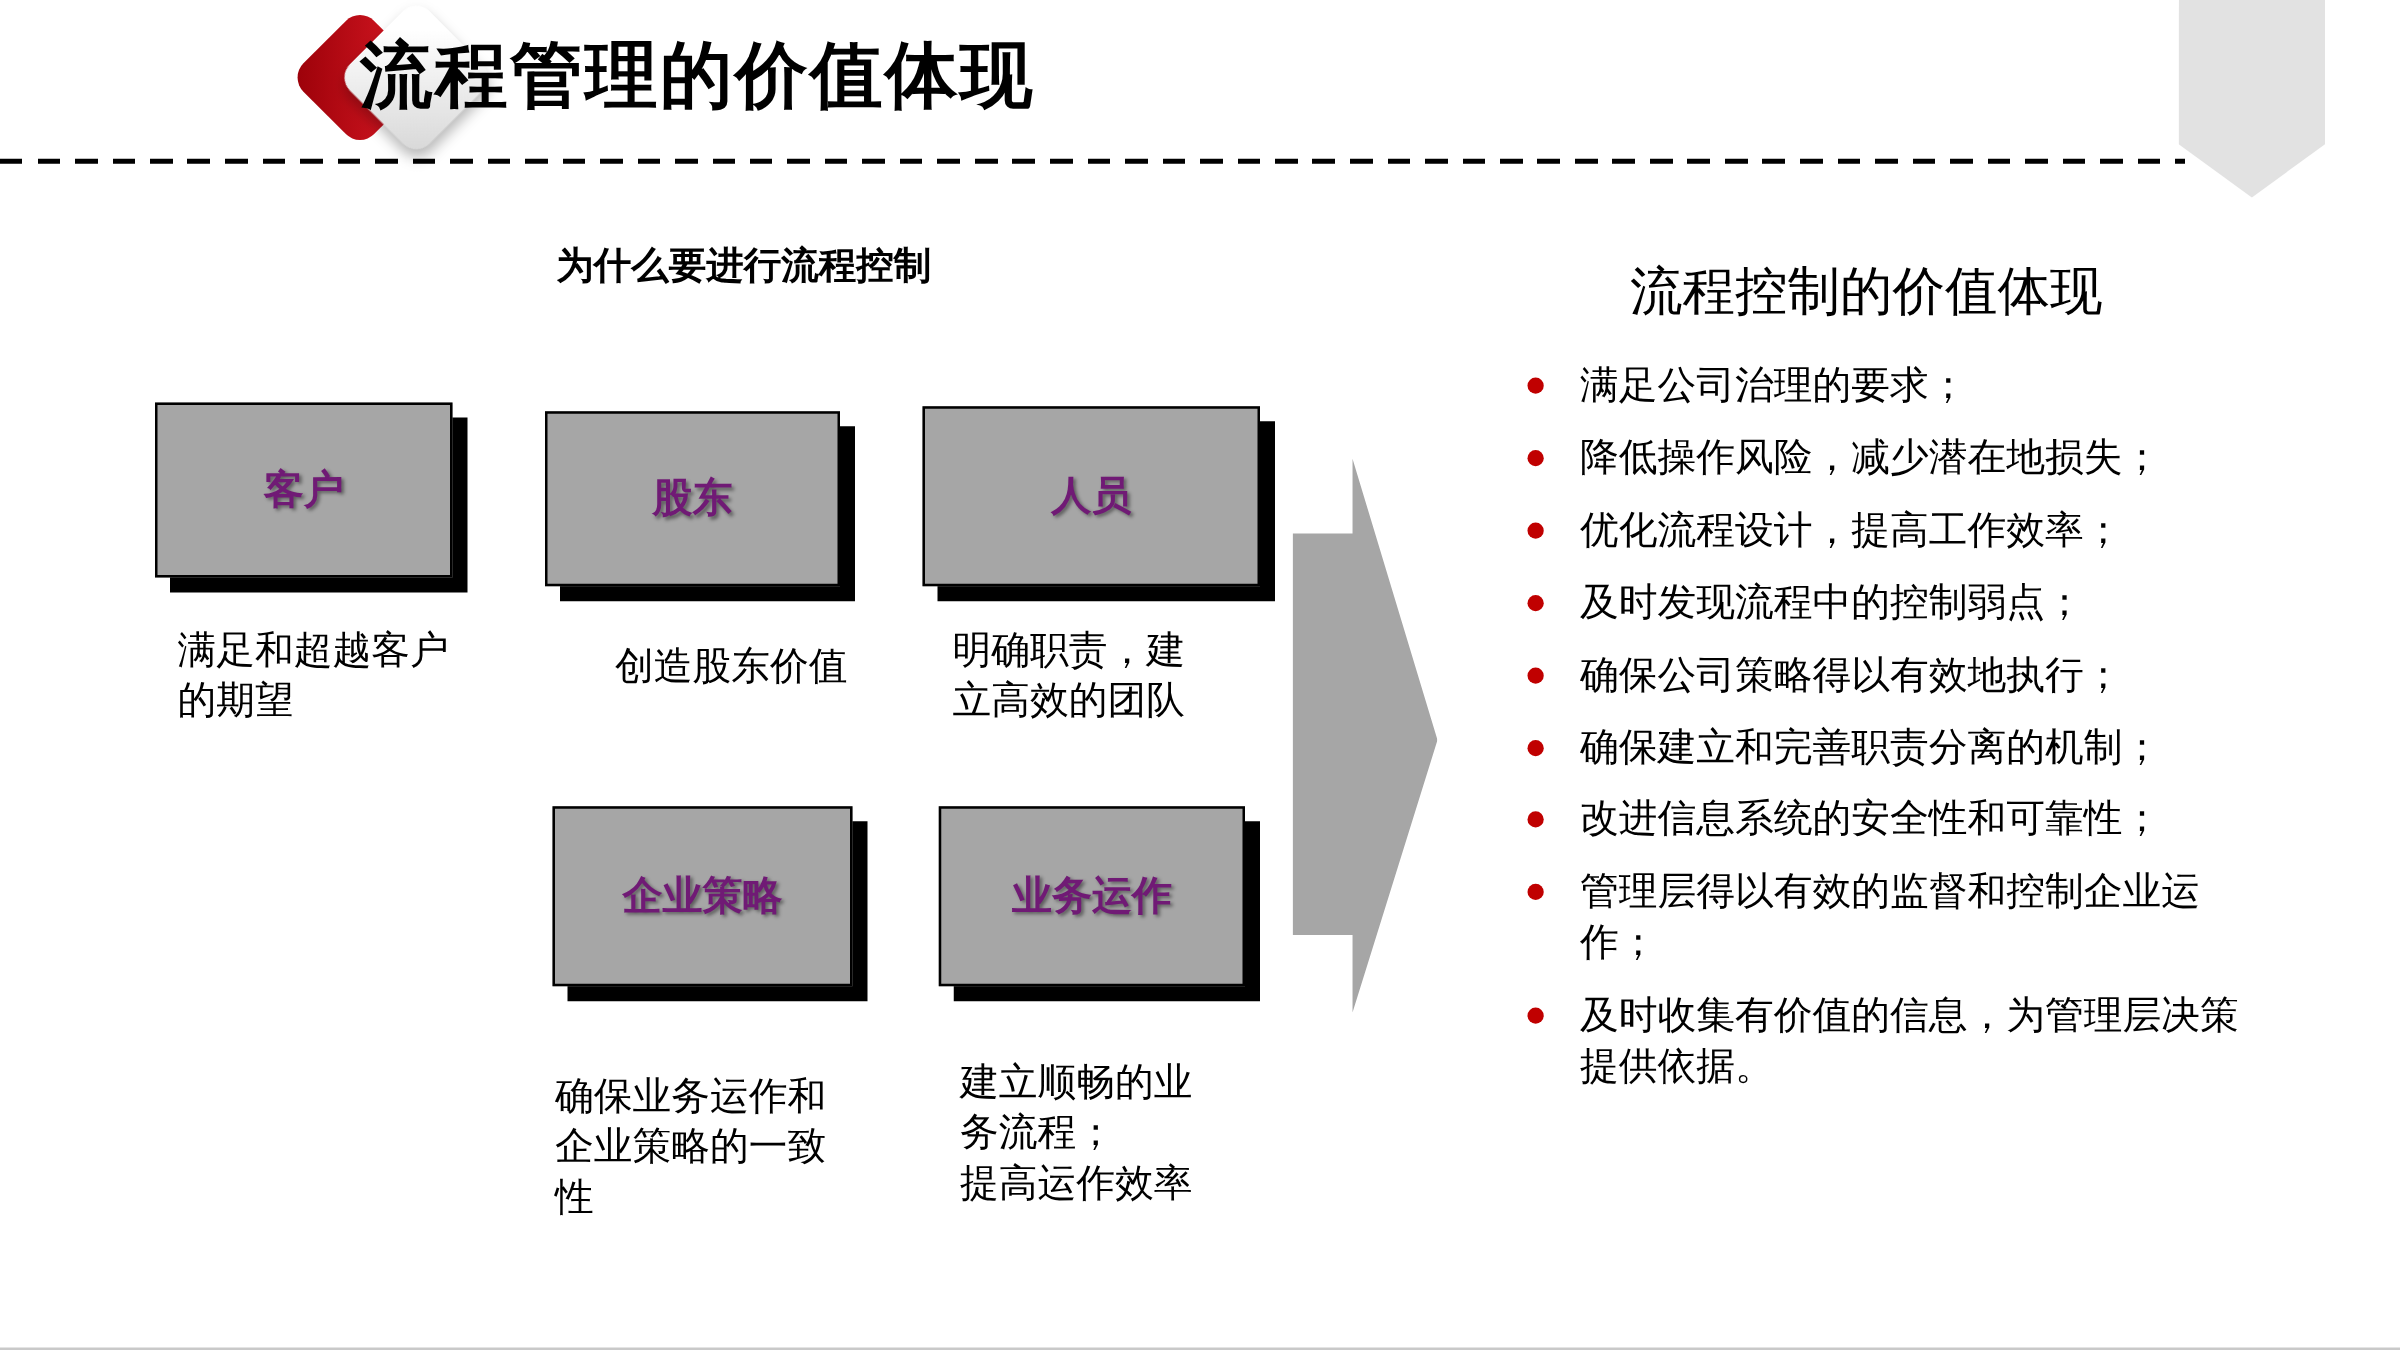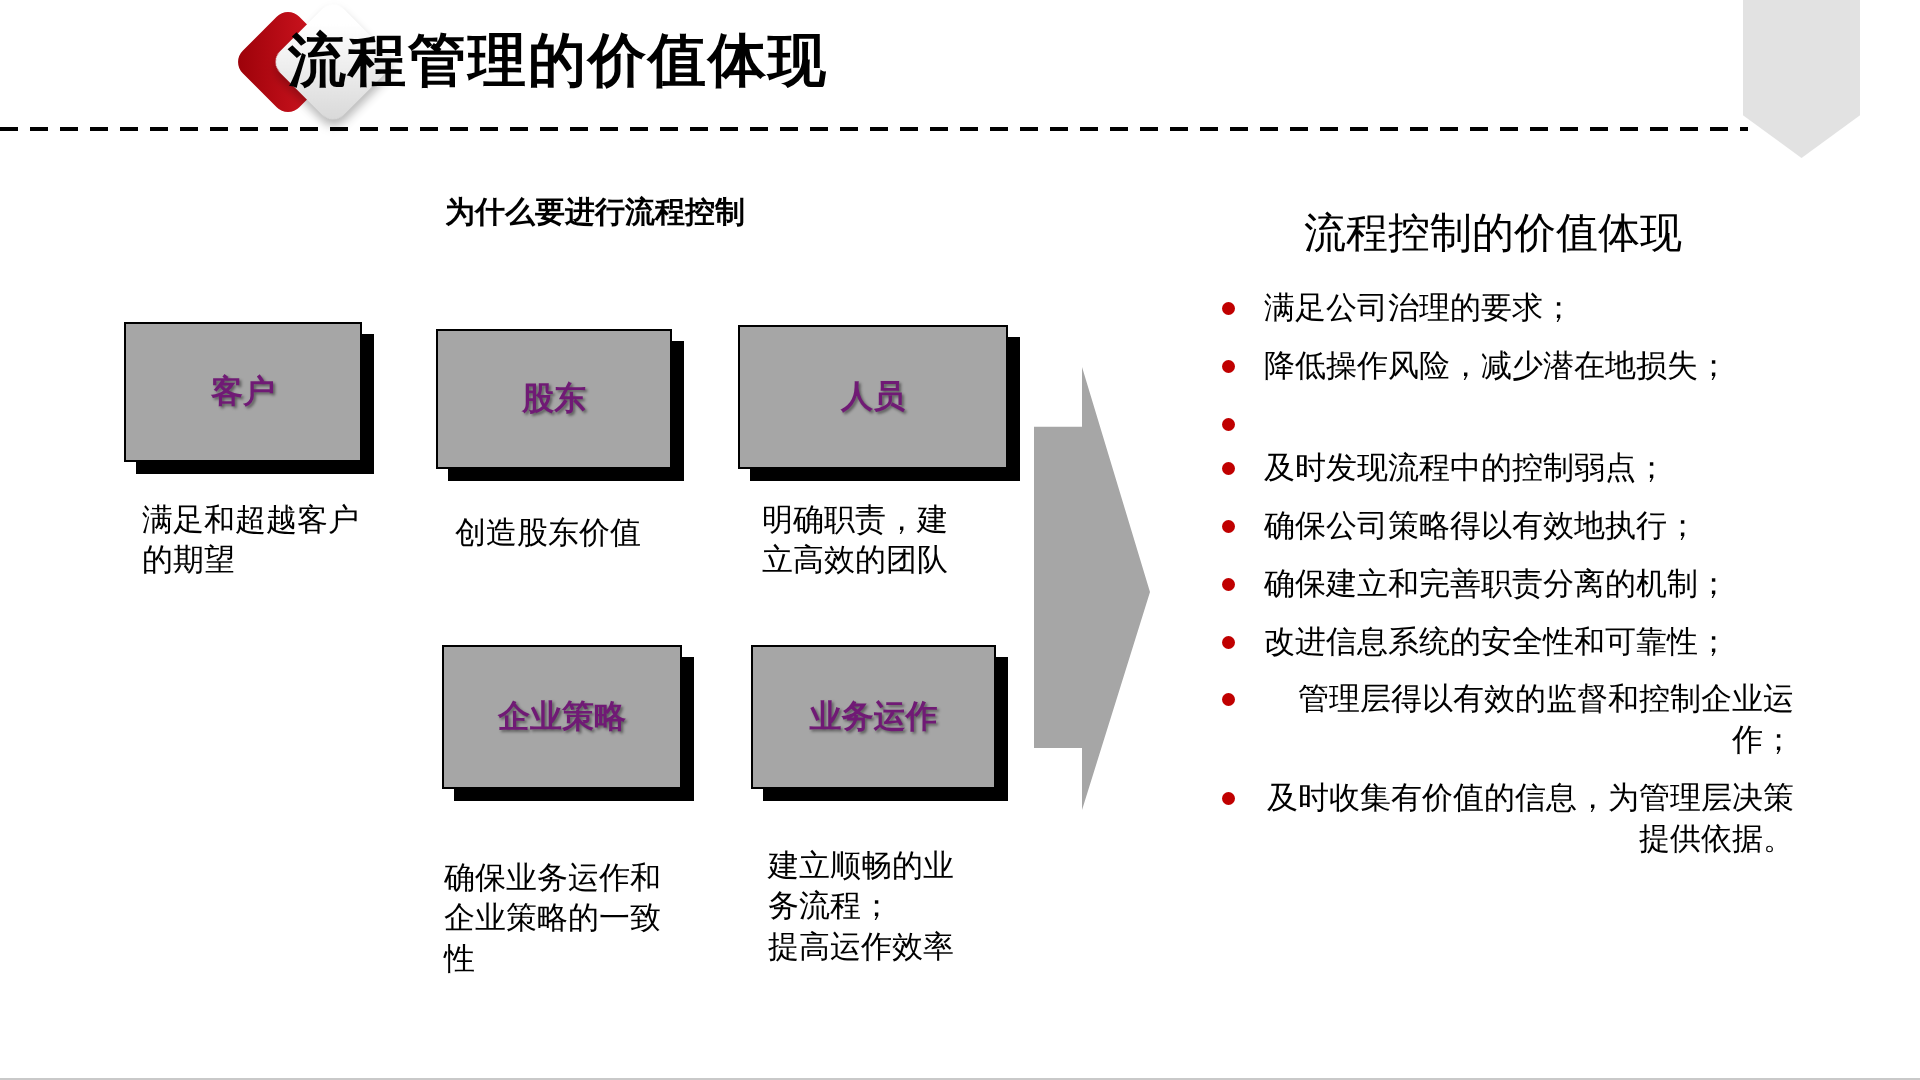--- a/index.html
+++ b/index.html
@@ -48,41 +48,41 @@
   .box.g0{left:124px;top:322px;width:234px;height:136px;}
   .box.g1{left:436px;top:329px;width:232px;height:136px;}
   .box.g2{left:738px;top:325px;width:266px;height:140px;}
   .box.g3{left:442px;top:645px;width:236px;height:140px;}
   .box.g4{left:751px;top:645px;width:241px;height:140px;}
   .desc{
     position:absolute;font-size:31px;line-height:1.3;color:#000;
     white-space:pre-line;
   }
   .desc.d0{left:142px;top:500px;width:228px;}
-  .desc.d1{left:455px;top:513px;width:260px;}
+  .desc.d1{left:455px;top:513px;width:260px;text-align:center;}
   .desc.d2{left:762px;top:500px;width:200px;}
   .desc.d3{left:444px;top:860px;width:228px;font-family:Liberation Mono, monospace;}
   .desc.d4{left:768px;top:846px;width:200px;}
   
   .flow-arrow{
     position:absolute;left:1034px;top:367px;width:116px;height:443px;
     background:#a6a6a6;
     clip-path:polygon(0 13.5%,41.4% 13.5%,41.4% 0,100% 50.8%,41.4% 100%,41.4% 86%,0 86%);
   }
   
   .right-heading{
     position:absolute;left:1268px;top:205px;width:450px;margin:0;
     font-size:42px;font-weight:400;text-align:center;white-space:nowrap;
   }
   .bullet-list{
     position:absolute;left:1222px;top:288px;width:578px;margin:0;padding:0;
     list-style:none;
   }
   .bullet-list li{
-    display:flex;align-items:flex-start;margin-bottom:17px;text-align:right;
+    display:flex;align-items:flex-start;margin-bottom:17px;
   }
   .bullet-dot{
     flex:0 0 13px;width:13px;height:13px;border-radius:50%;
     background:#c00000;margin-top:14px;margin-right:29px;
   }
   .bullet-text{
     font-size:31px;line-height:1.32;max-width:530px;
   }
   .slide-bottom-edge{
     position:absolute;left:0;bottom:0;width:100%;height:2px;background:#c9c9c9;
@@ -133,20 +133,21 @@
     <li>
       <span class="bullet-dot"></span>
       <span class="bullet-text">满足公司治理的要求；</span>
     </li>
     <li>
       <span class="bullet-dot"></span>
       <span class="bullet-text">降低操作风险，减少潜在地损失；</span>
     </li>
     <li>
       <span class="bullet-dot"></span>
+      <span class="bullet-text">优化流程设计，提高工作效率；</span>
     </li>
     <li>
       <span class="bullet-dot"></span>
       <span class="bullet-text">及时发现流程中的控制弱点；</span>
     </li>
     <li>
       <span class="bullet-dot"></span>
       <span class="bullet-text">确保公司策略得以有效地执行；</span>
     </li>
     <li>

